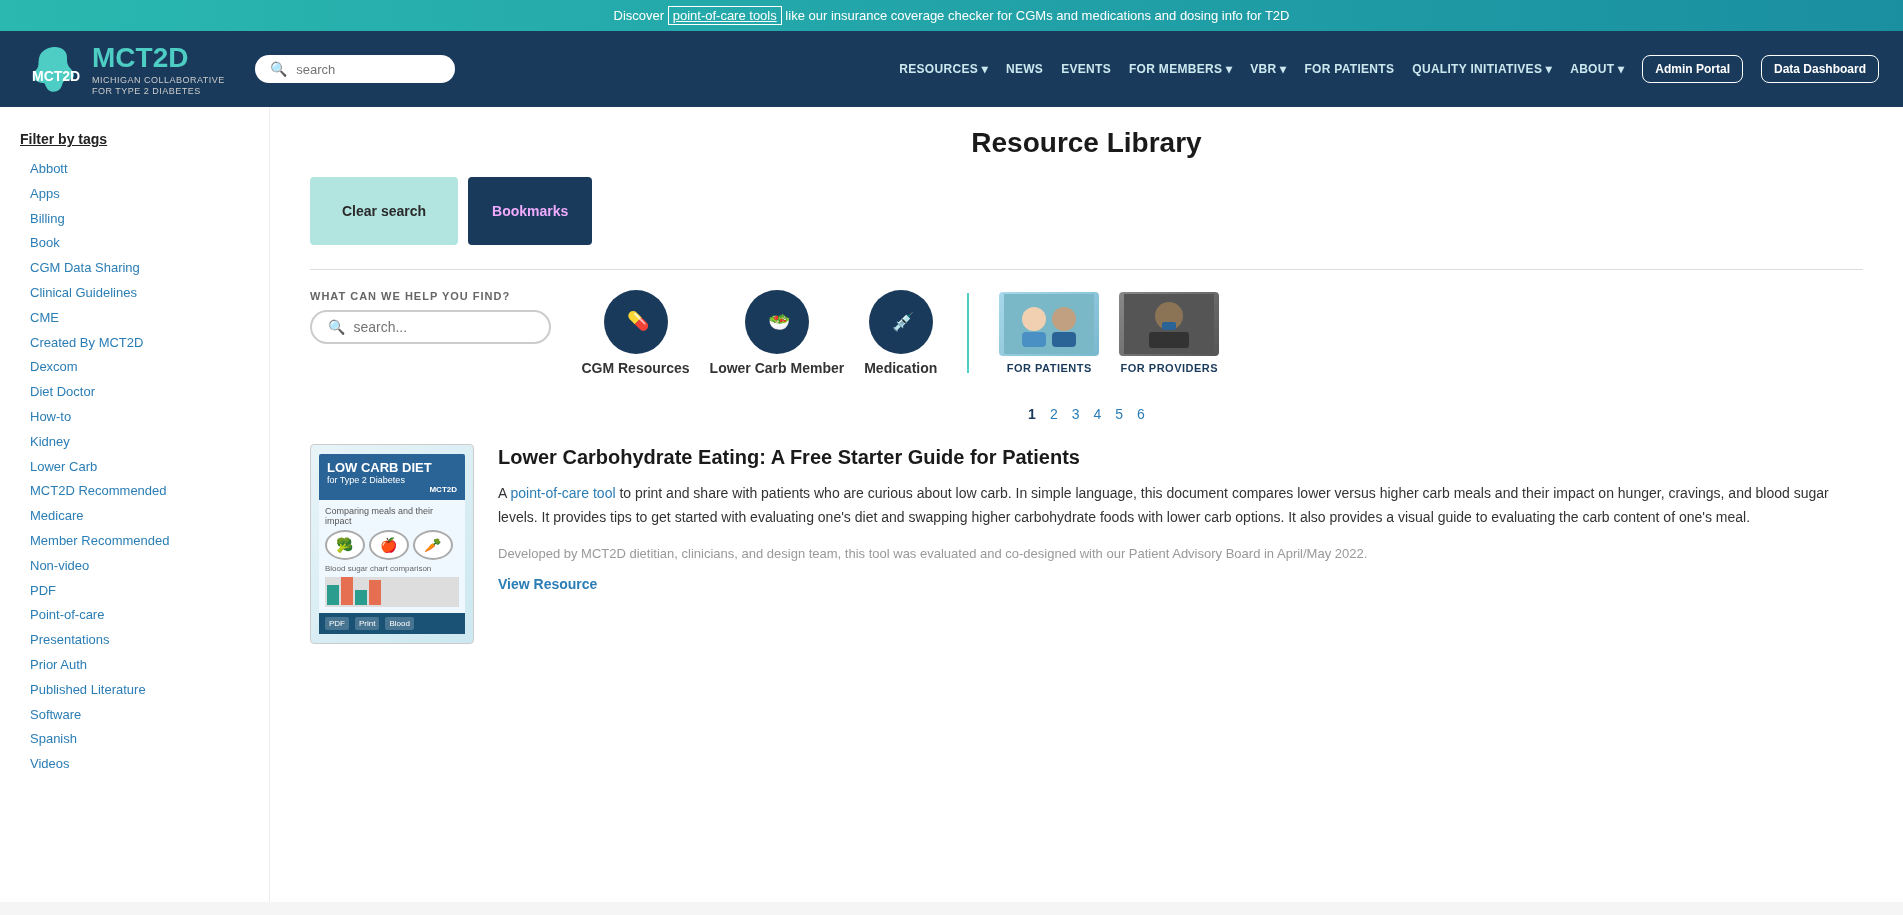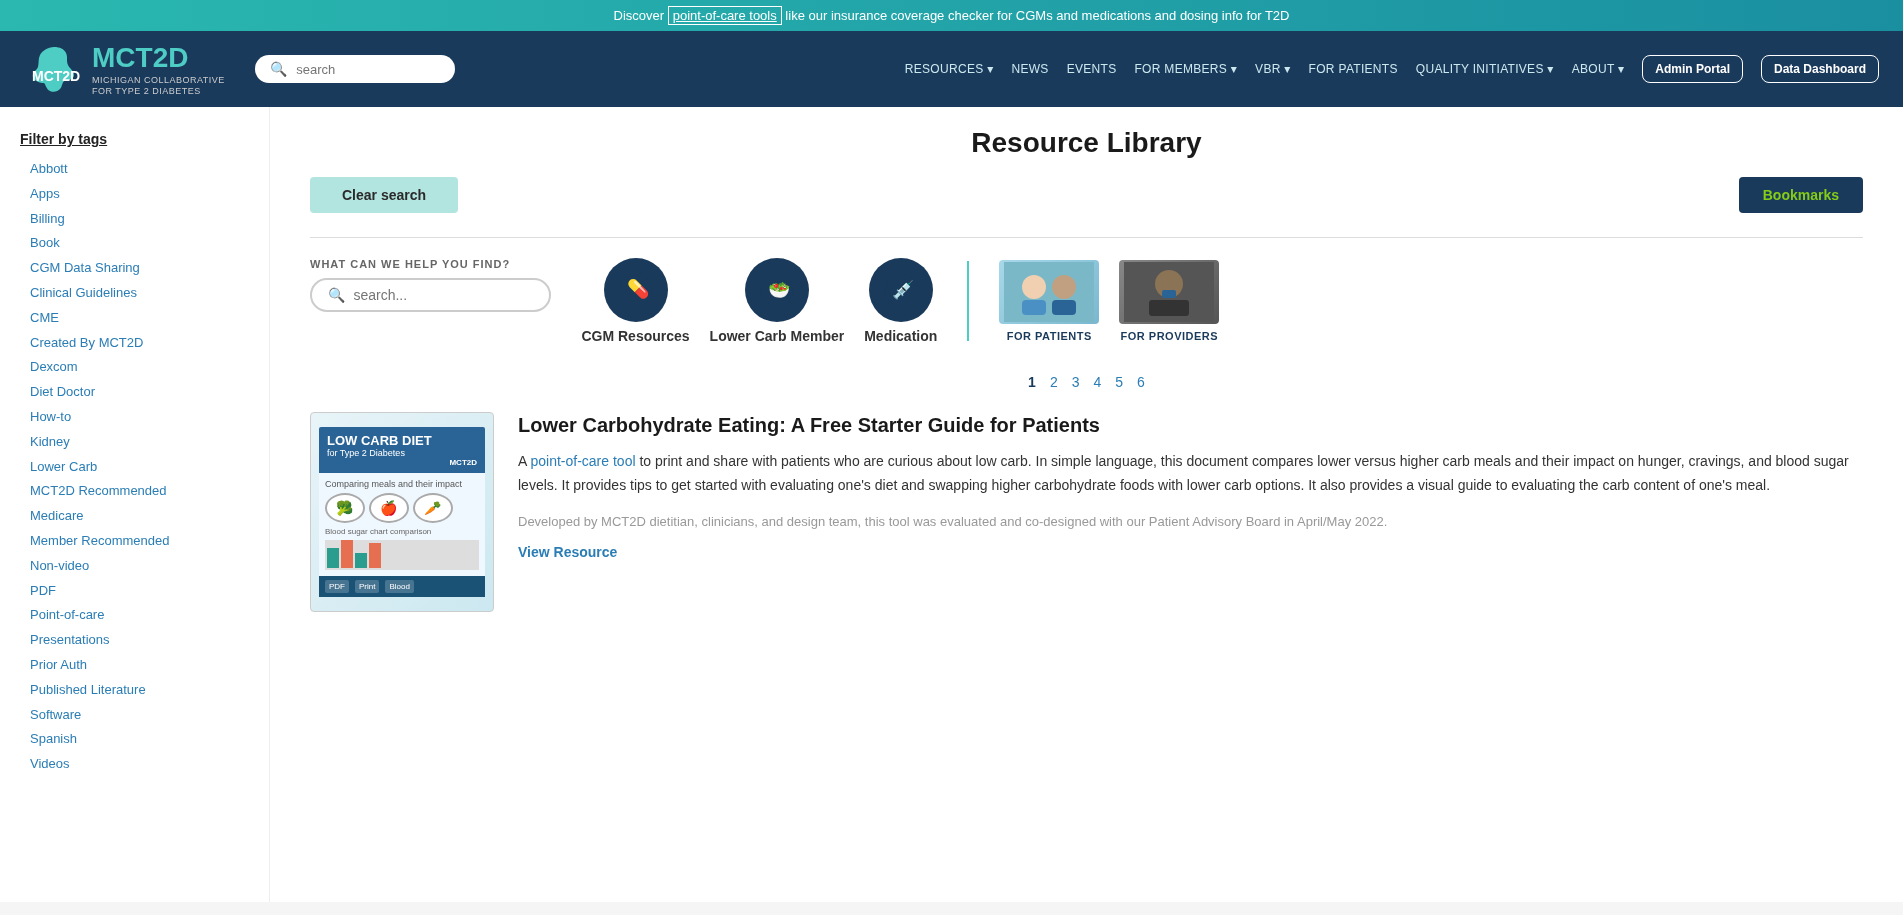--- a/index.html
+++ b/index.html
@@ -70,21 +70,21 @@
     .nav {
       display: flex;
       align-items: center;
       gap: 18px;
       margin-left: auto;
       flex-wrap: nowrap;
     }
     .nav-item {
       color: #cce8ef;
       font-size: 12px;
-      font-weight: 400;
+      font-weight: 700;
       cursor: pointer;
       white-space: nowrap;
       text-transform: uppercase;
       letter-spacing: 0.3px;
     }
     .btn-nav {
       background: transparent;
       color: white;
       border: 1.5px solid white;
       padding: 6px 12px;
@@ -136,39 +136,39 @@
       text-align: center;
       font-size: 28px;
       font-weight: 800;
       color: #1a1a1a;
       margin-bottom: 18px;
     }
 
     
     .button-row {
       display: flex;
-      justify-content: space-between;
+      justify-content: flex-start;
       gap: 10px;
       margin-bottom: 24px;
     }
     .btn-clear {
       background: #b2e4e0;
       color: #2a2a2a;
       border: none;
       padding: 10px 32px;
       font-size: 14px;
       font-weight: 600;
       border-radius: 4px;
       cursor: pointer;
     }
     .btn-bookmarks {
       background: #1a3a5c;
-      color: #84cc16;
+      color: #f0abfc;
       border: none;
-      padding: 10px 24px;
+      padding: 26px 24px;
       font-size: 14px;
       font-weight: 600;
       border-radius: 4px;
       cursor: pointer;
     }
 
     
     .filter-section {
       display: flex;
       align-items: flex-start;
@@ -284,21 +284,21 @@
     }
     .page-num.active { color: #1a3a5c; font-weight: 700; }
 
     
     .resource-card {
       display: flex;
       gap: 24px;
       margin-bottom: 24px;
     }
     .resource-thumb {
-      width: 184px;
+      width: 164px;
       flex-shrink: 0;
       background: linear-gradient(135deg, #e8f4f8, #cce8f0);
       border: 1px solid #ccc;
       border-radius: 4px;
       display: flex;
       align-items: center;
       justify-content: center;
       min-height: 200px;
       overflow: hidden;
     }

